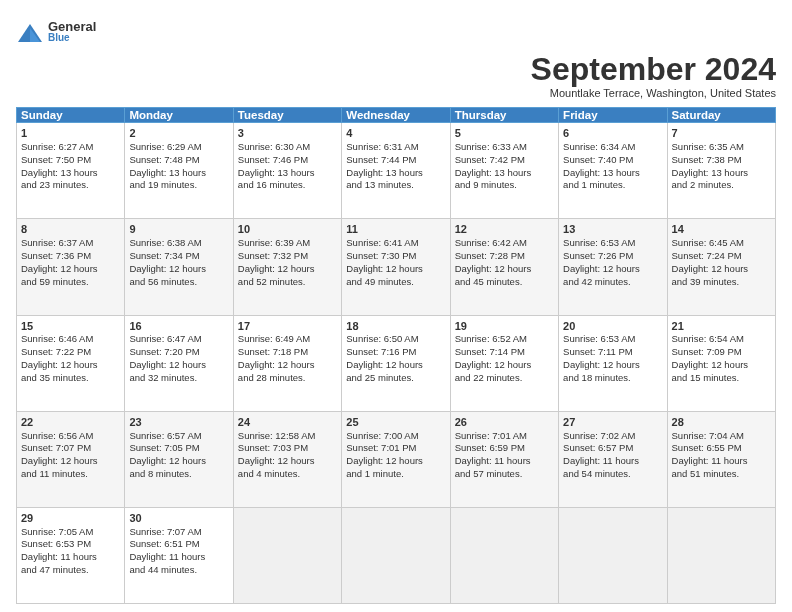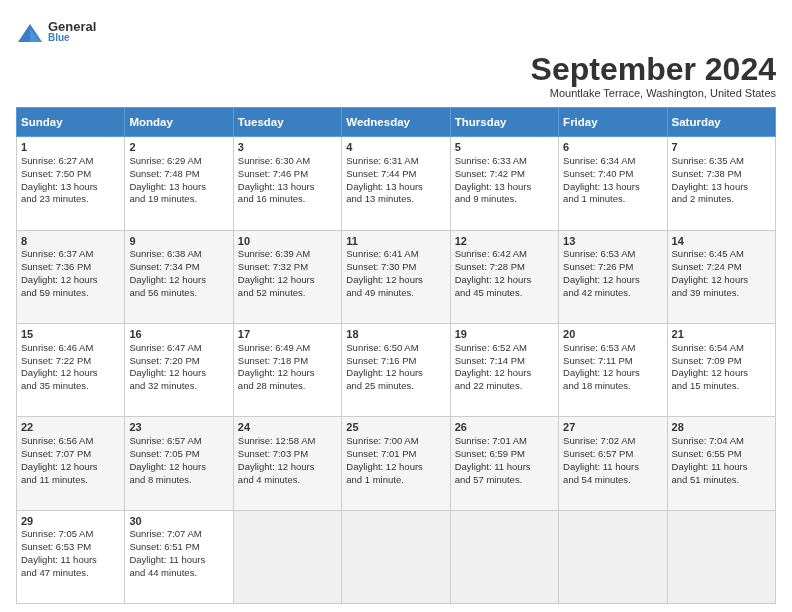--- a/index.html
+++ b/index.html
@@ -65,21 +65,21 @@
       flex: 1;
       border-collapse: collapse;
       width: 100%;
       table-layout: fixed;
     }
     .calendar thead th {
       background: #3a7fc1;
       color: #fff;
       font-size: 11.5px;
       font-weight: bold;
-      padding: 8px 4px;
+      padding: 1px 4px;
       text-align: left;
       border: 1px solid #5a9fd4;
     }
     .calendar tbody td {
       border: 1px solid #ccc;
       vertical-align: top;
       padding: 3px 4px;
       font-size: 9.5px;
       color: #333;
       line-height: 1.35;

